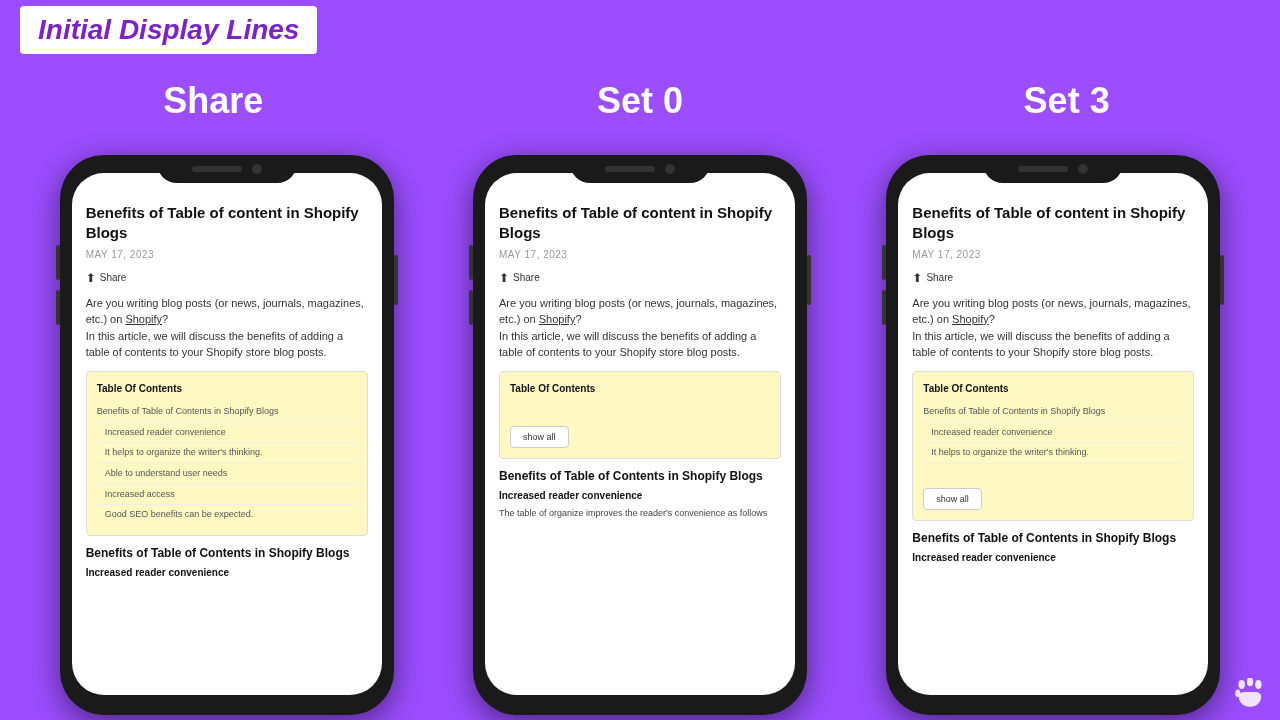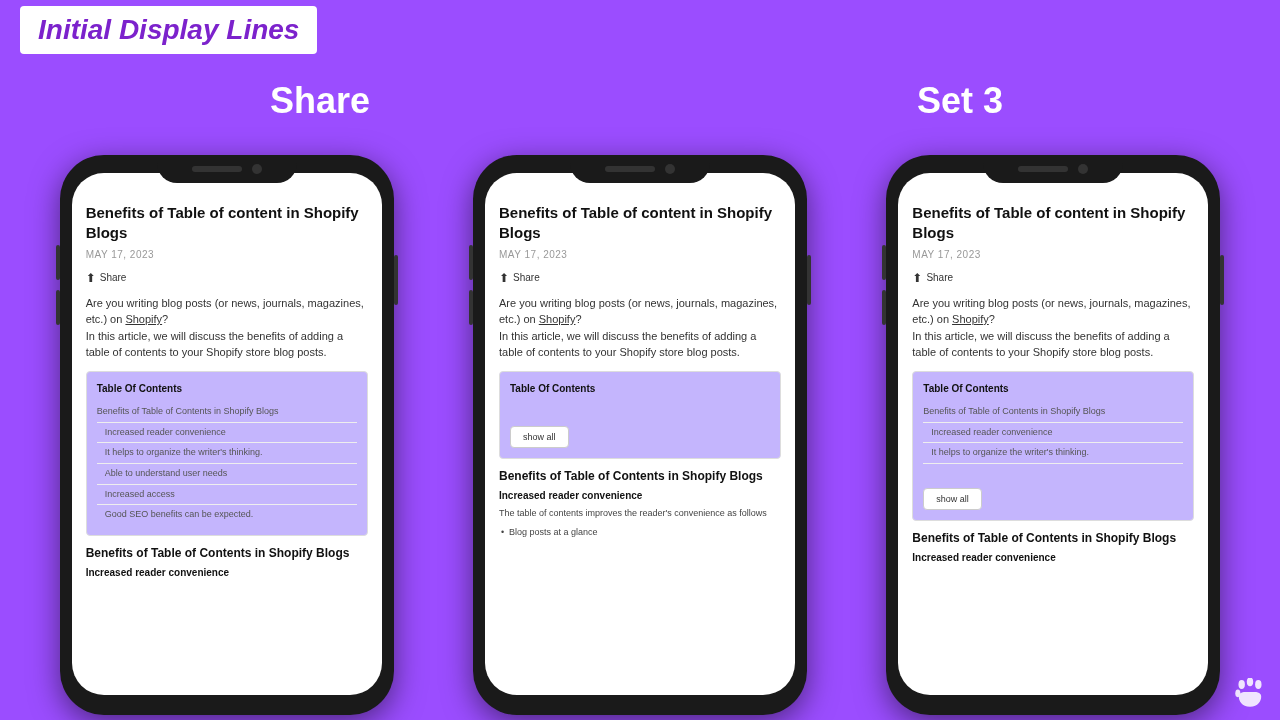--- a/index.html
+++ b/index.html
@@ -159,21 +159,21 @@
       line-height: 1.5;
       margin-bottom: 10px;
     }
 
     
     .toc-box {
       border: 1px solid #ddd;
       border-radius: 4px;
       padding: 10px;
       margin-bottom: 10px;
-      background: #c4b5fd;
+      background: #fef9c3;
     }
     .toc-title {
       font-size: 10px;
       font-weight: 700;
       color: #111;
       margin-bottom: 6px;
     }
     .toc-item {
       font-size: 9px;
       color: #555;
@@ -245,20 +245,21 @@
   </style>
 </head>
 <body>
 
 <div class="title-badge">
   <h1>Initial Display Lines</h1>
 </div>
 
 <div class="section-labels">
   <div class="section-label">Share</div>
+  <div class="section-label">Set 0</div>
   <div class="section-label">Set 3</div>
 </div>
 
 <div class="phones-container">
 
   <div class="phone">
     <div class="phone-notch">
       <div class="phone-notch-speaker"></div>
       <div class="phone-notch-camera"></div>
     </div>
@@ -313,22 +314,21 @@
           <span>Are you writing blog posts (or news, journals, magazines, etc.) on </span><span class="shopify-link">Shopify</span><span>?</span><br>
           <span>In this article, we will discuss the benefits of adding a table of contents to your Shopify store blog posts.</span>
         </div>
 
         <div class="toc-box">
           <div class="toc-title">Table Of Contents</div>
           <button class="show-all-btn">show all</button>
         </div>
         <div class="section-heading">Benefits of Table of Contents in Shopify Blogs</div>
         <div class="section-subheading">Increased reader convenience</div>
-        <div class="section-body">The table of contents improves the reader's convenience as follows</div>
-        <div class="bullet-item">Blog posts at a glance</div>
+        <div class="section-body">The table of organize improves the reader's convenience as follows</div>
       </div>
     </div>
   </div>
 
   <div class="phone">
     <div class="phone-notch">
       <div class="phone-notch-speaker"></div>
       <div class="phone-notch-camera"></div>
     </div>
     <div class="phone-side-btn phone-side-btn-power"></div>

